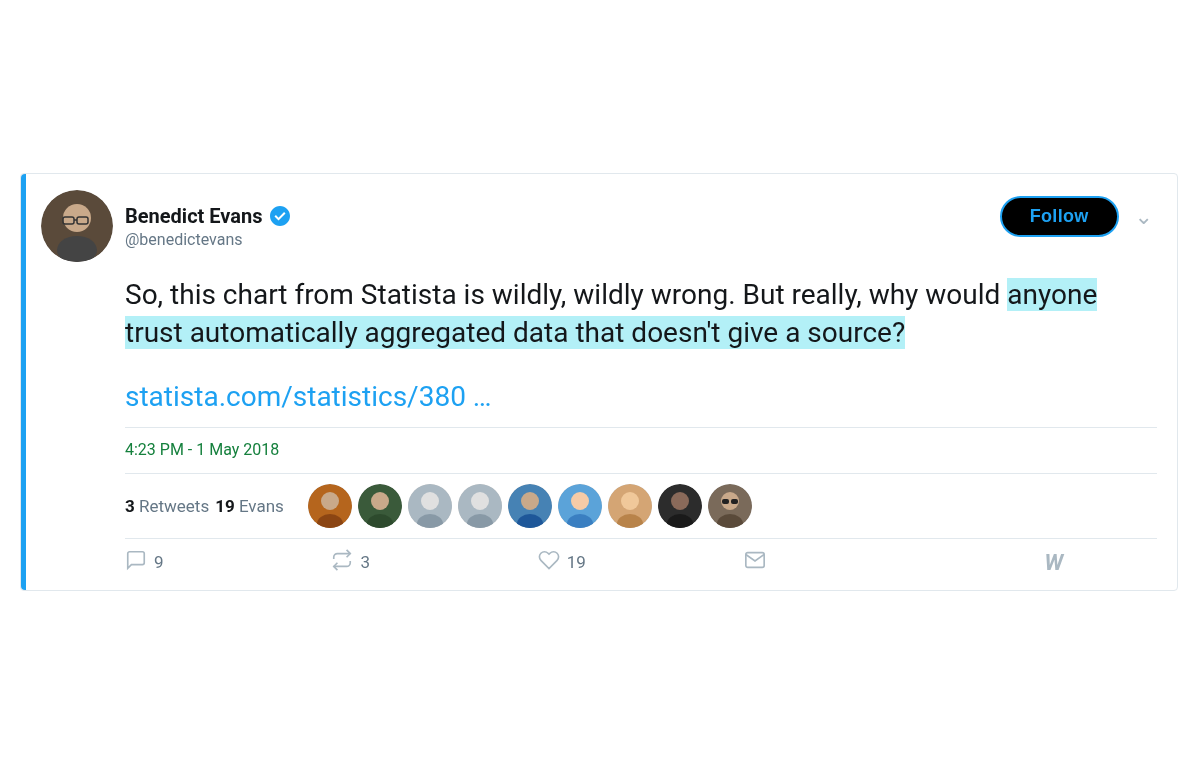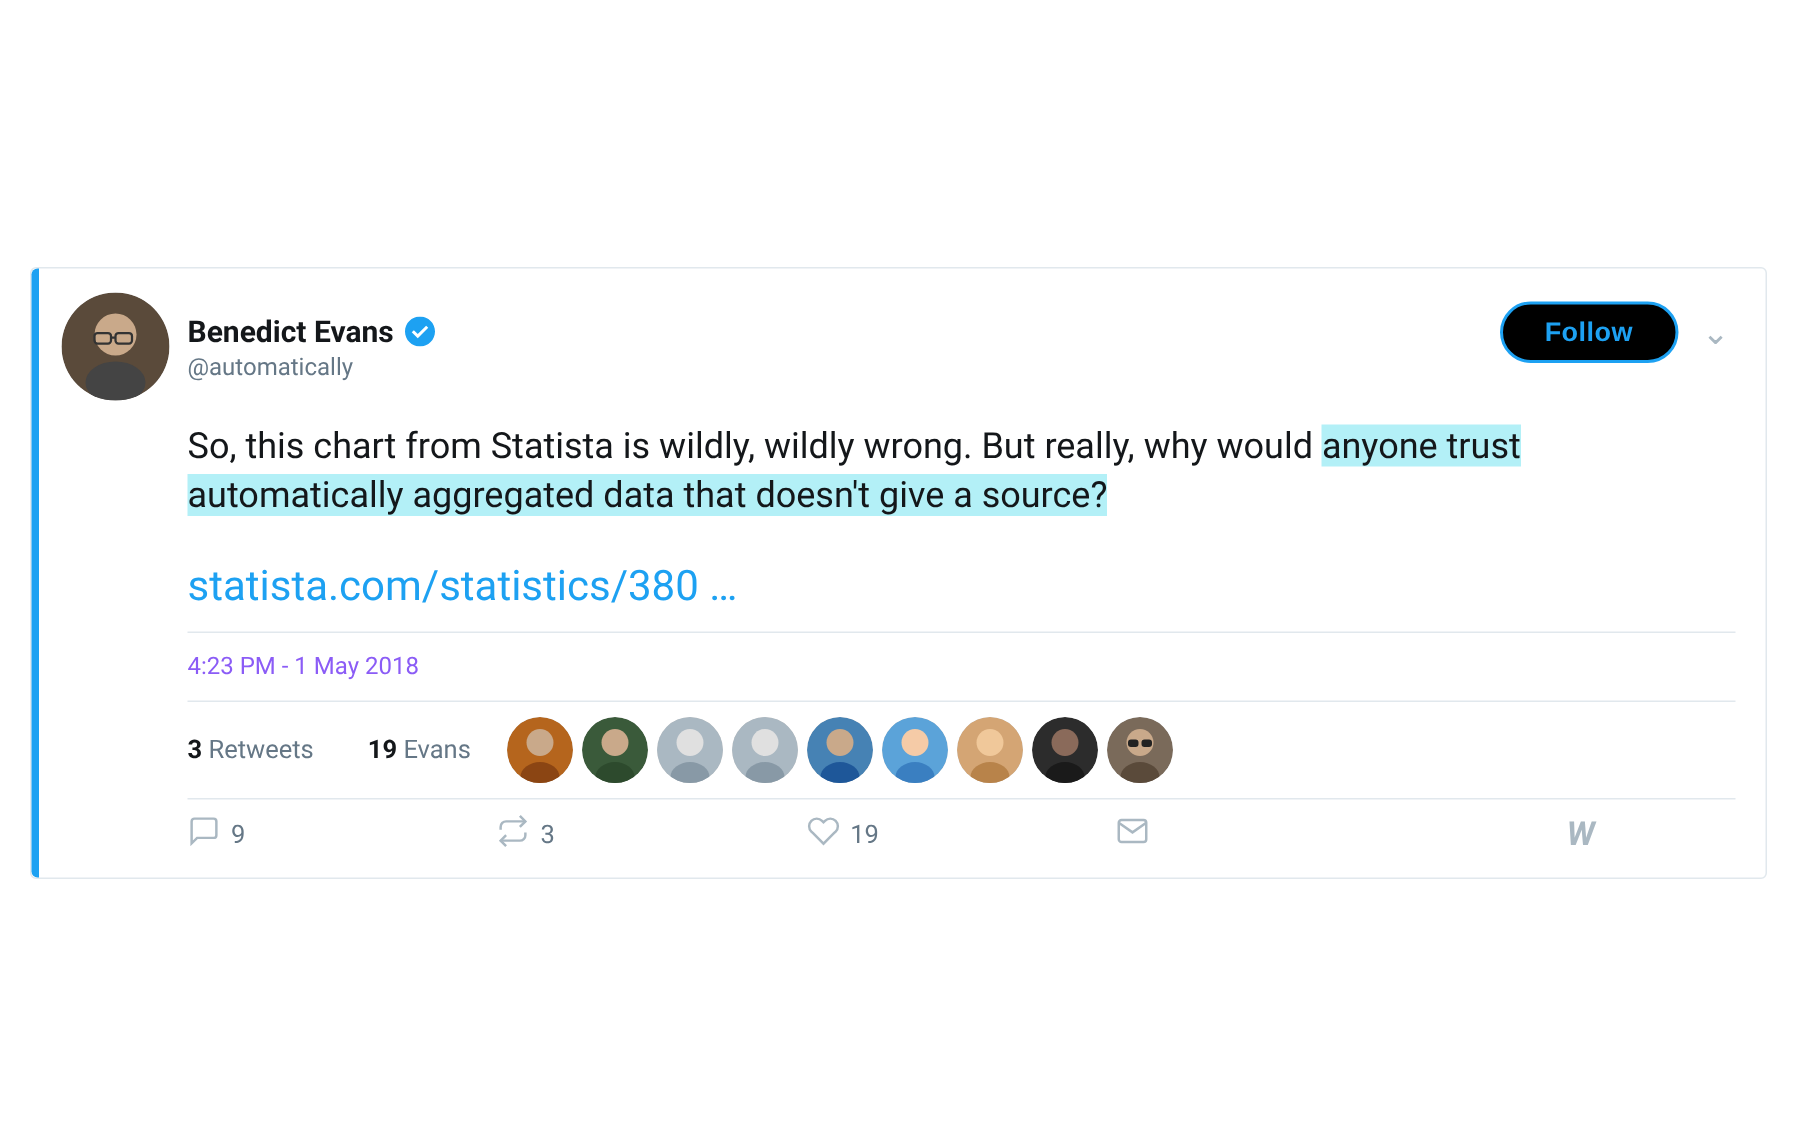--- a/index.html
+++ b/index.html
@@ -90,55 +90,55 @@
     .chevron-down {
       font-size: 22px;
       color: #aab8c2;
       cursor: pointer;
       padding: 4px;
     }
     .tweet-body {
       padding-left: 84px;
     }
     .tweet-text {
-      font-size: 24px;
+      font-size: 28px;
       line-height: 1.35;
       color: #14171a;
       margin-bottom: 28px;
     }
     .highlight {
       background-color: #b3f0f7;
     }
     .tweet-link {
       color: #1da1f2;
       font-size: 28px;
       text-decoration: none;
       display: block;
       margin-bottom: 14px;
     }
     .tweet-timestamp {
       font-size: 16px;
-      color: #8b5cf6;
+      color: #15803d;
       margin-bottom: 14px;
       border-top: 1px solid #e1e8ed;
       padding-top: 12px;
     }
     .tweet-stats {
       display: flex;
       align-items: center;
       gap: 0;
       border-top: 1px solid #e1e8ed;
       border-bottom: 1px solid #e1e8ed;
       padding: 10px 0;
       margin-bottom: 0;
     }
     .stats-counts {
       display: flex;
       align-items: center;
-      gap: 36px;
+      gap: 6px;
       flex: 0 0 auto;
       padding-right: 24px;
     }
     .stat-item {
       font-size: 17px;
       color: #14171a;
     }
     .stat-label {
       color: #657786;
       font-size: 17px;
@@ -231,21 +231,21 @@
         </svg>
       </div>
       <div class="user-info">
         <div class="display-name">
           <span>Benedict Evans</span>
 
           <svg class="verified-badge" viewBox="0 0 20 20" fill="currentColor" xmlns="http://www.w3.org/2000/svg">
             <path d="M10 0C4.477 0 0 4.477 0 10s4.477 10 10 10 10-4.477 10-10S15.523 0 10 0zm-1.5 14.5l-4-4 1.414-1.414L8.5 11.672l5.586-5.586L15.5 7.5l-7 7z"></path>
           </svg>
         </div>
-        <div class="username">@automatically</div>
+        <div class="username">@benedictevans</div>
       </div>
     </div>
     <div class="tweet-header-right">
       <button class="follow-button">Follow</button>
       <span class="chevron-down">⌄</span>
     </div>
   </div>
 
   <div class="tweet-body">
     <div class="tweet-text">

